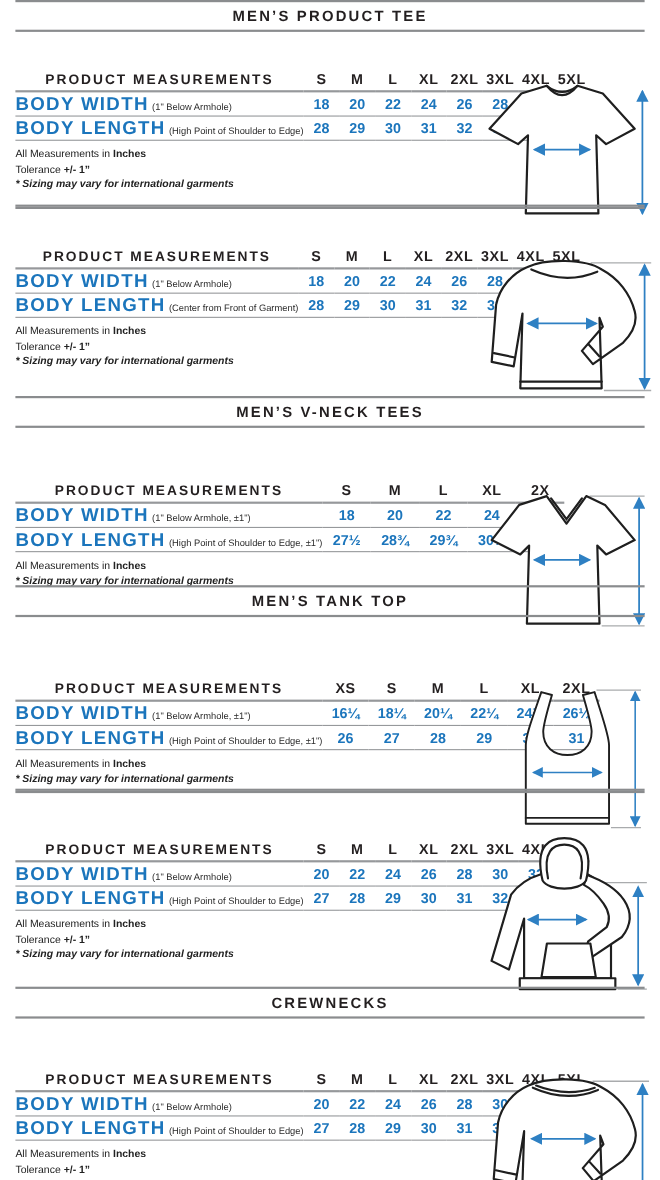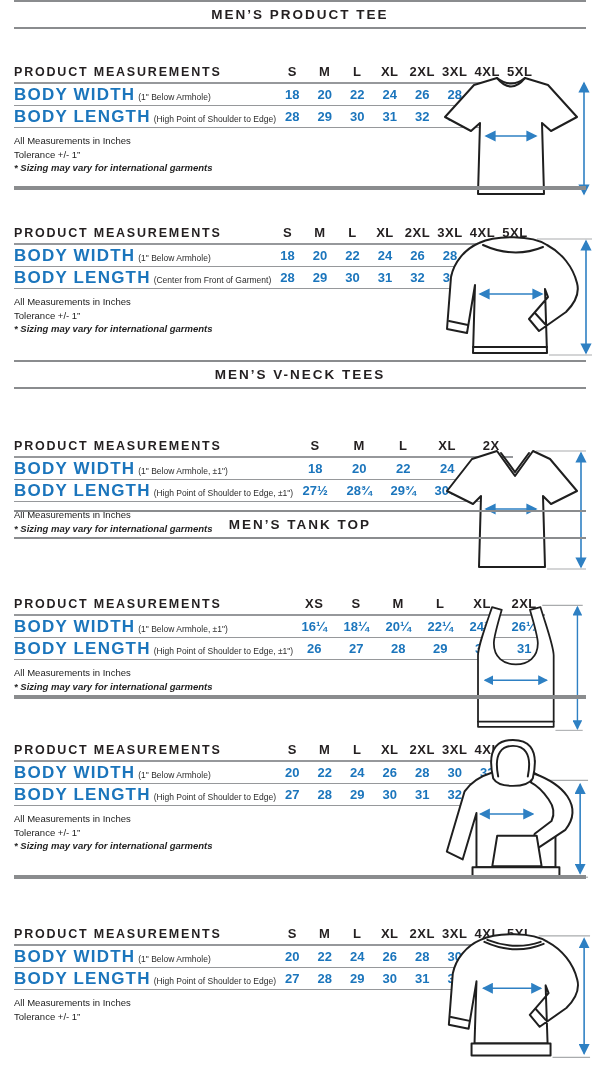--- a/index.html
+++ b/index.html
@@ -1,39 +1,39 @@
 <!DOCTYPE html>
 <html><head>
 <meta charset="utf-8">
 <style>
   html,body{margin:0;padding:0;background:#fff;}
   body{width:600px;min-height:1073px;font-family:"Liberation Sans",sans-serif;color:#231F20;}
   .section{position:relative;padding:0 14px;box-sizing:border-box;}
-  .s1{height:186px}.s2{height:174px}.s3{height:150px}.s4{height:185px}.s5{height:180px}.s6{height:163px}
+  .s1{height:186px}.s2{height:174px}.s3{height:172px}.s4{height:185px}.s5{height:180px}.s6{height:163px}
   .rule{border-top:2px solid #8A8C8E;height:0;margin:0;}
   .section-title{text-align:center;font-size:13.5px;font-weight:bold;letter-spacing:2px;margin:5px 0 5px 0;color:#231F20;}
   .section-body{position:relative;}
   table.tbl{border-collapse:collapse;table-layout:fixed;}
   .s1 .tbl,.s2 .tbl{margin-top:32px}
   .s3 .tbl{margin-top:46px}
   .s4 .tbl{margin-top:54px}
   .s5 .tbl{margin-top:40px}
   .s6 .tbl{margin-top:44px}
   .tbl th,.tbl td{padding:0;height:21px;vertical-align:middle;}
   .tbl thead tr{border-bottom:2px solid #96989B;}
   .tbl tbody tr{border-bottom:1.6px solid #96989B;}
-  th.label-col{text-align:left;font-size:12.5px;font-weight:bold;letter-spacing:1.8px;white-space:nowrap;}
+  th.label-col{text-align:center;font-size:12.5px;font-weight:bold;letter-spacing:1.8px;white-space:nowrap;}
   th.size-col{text-align:center;font-size:13px;font-weight:bold;letter-spacing:.5px;}
   td.label-cell{text-align:left;white-space:nowrap;}
   .row-label{color:#1B75BC;font-weight:bold;font-size:17px;letter-spacing:1.2px;}
   .row-note{font-size:8.5px;color:#2B2B2B;margin-left:3px;}
   td.val{color:#1B75BC;font-weight:bold;font-size:13px;text-align:center;white-space:nowrap;}
   .footnotes{margin-top:6px;}
   .note{font-size:9.5px;line-height:13.5px;color:#222;}
-  .note b{font-weight:normal;}
+  .note b{font-weight:bold;}
   .note.italic{font-style:italic;font-weight:bold;}
   .garment{position:absolute;}
   .s1 .garment{top:12px;right:-4px;width:150px;}
   .s2 .garment{top:12px;right:-8px;width:160px;}
   .s3 .garment{top:10px;right:-4px;width:150px;}
   .s4 .garment{top:8px;right:-2px;width:132px;}
   .s5 .garment{top:-2px;right:-6px;width:158px;}
   .s6 .garment{top:8px;right:-8px;width:158px;}
   .garment svg{display:block;width:100%;height:auto;}
   .g{fill:#fff;stroke:#1F1F1F;stroke-width:2;stroke-linejoin:round;stroke-linecap:round;}
@@ -376,20 +376,21 @@
     <path class="gl" d="M65 40 C60 15 70 9 80 9 C90 9 100 15 95 40"></path>
     <line class="arr" x1="47" y1="78" x2="100" y2="78" marker-start="url(#as5)" marker-end="url(#ae5)"></line>
     <line class="arr" x1="148" y1="48" x2="148" y2="138" marker-start="url(#as5)" marker-end="url(#ae5)"></line>
   </svg>
 </div>
     </div>
   </section>
 
   <section class="section s6">
     <div class="rule"></div>
+    <h2 class="section-title">CREWNECKS</h2>
     <div class="rule"></div>
     <div class="section-body">
       <table class="tbl">
         <thead>
             <tr>
               <th class="label-col" style="width: 196px;">PRODUCT MEASUREMENTS</th>
               <th class="size-col" style="width: 32.5px;">S</th>
               <th class="size-col" style="width: 32.5px;">M</th>
               <th class="size-col" style="width: 32.5px;">L</th>
               <th class="size-col" style="width: 32.5px;">XL</th>

